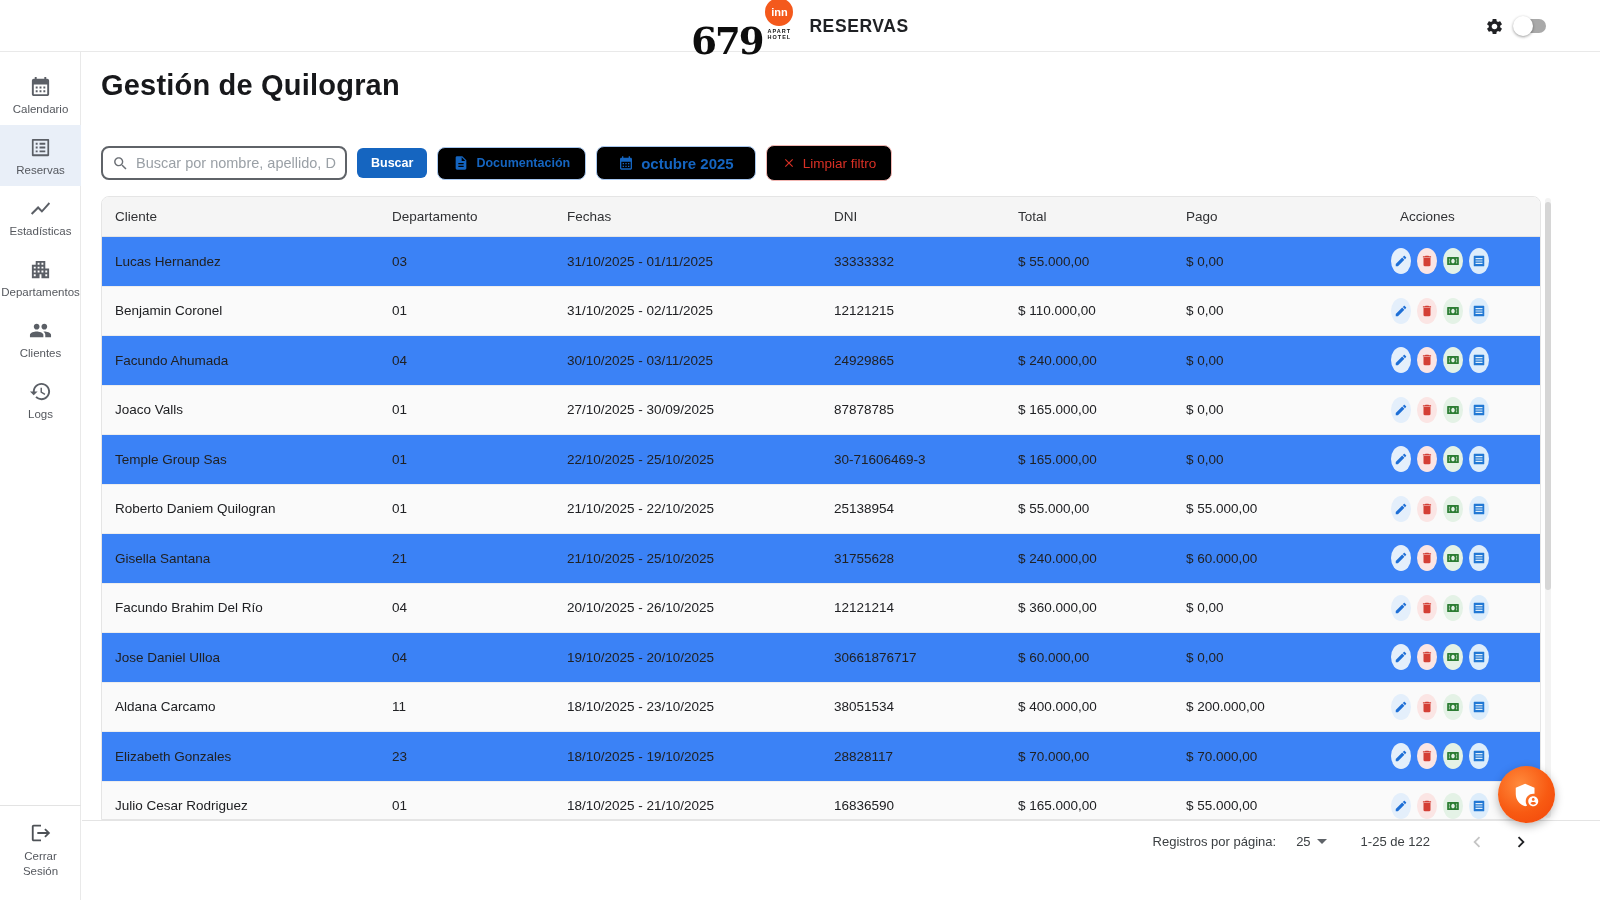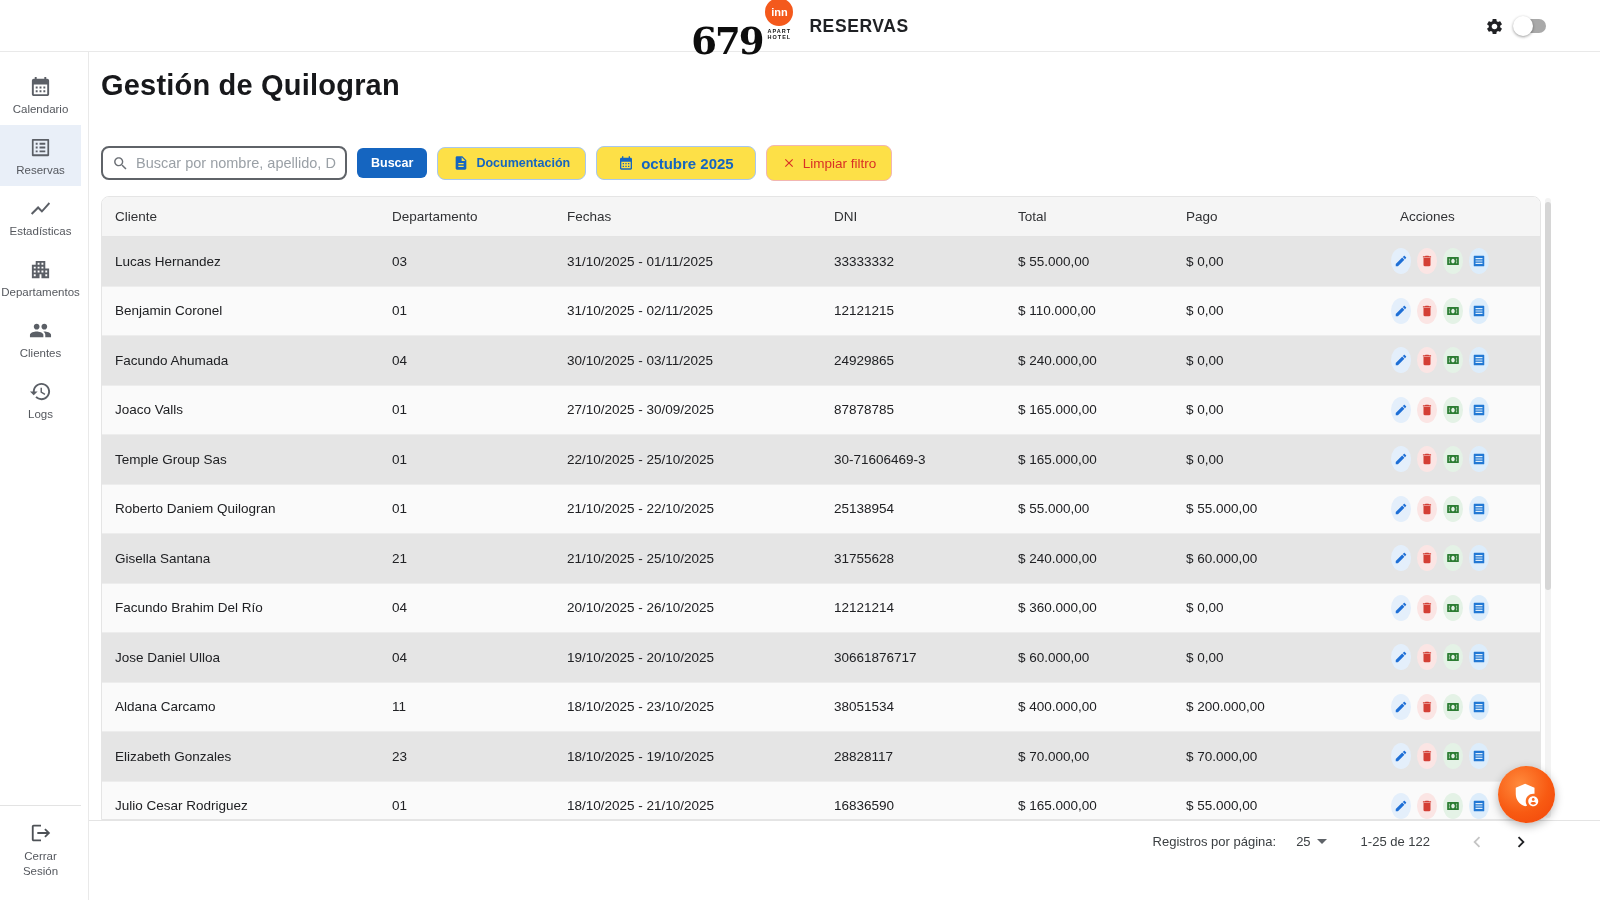--- a/index.html
+++ b/index.html
@@ -13,52 +13,52 @@
   .logo-badge-col { display:flex; flex-direction:column; align-items:center; margin-left:3px; margin-top:6px; }
   .logo-circle { width:28px; height:28px; border-radius:50%; background:#f4591c; color:#fff; font-size:11px; font-weight:700; display:flex; align-items:center; justify-content:center; }
   .logo-sub { margin-top:2px; font-size:5.5px; font-weight:700; letter-spacing:1px; color:#141414; line-height:6px; text-align:center; }
   .app-title { font-size:17.5px; font-weight:700; letter-spacing:.6px; color:#1f2124; }
   .header-right { position:absolute; right:54px; top:0; height:52px; display:flex; align-items:center; gap:12px; }
   .gear { width:19px; height:19px; cursor:pointer; }
   .toggle { width:30px; height:14px; background:#a9a9a9; border-radius:8px; position:relative; cursor:pointer; }
   .toggle .knob { position:absolute; left:-3px; top:-3px; width:20px; height:20px; border-radius:50%; background:#fff; box-shadow:0 1px 3px rgba(0,0,0,.4); }
 
   
-  .sidebar { position:absolute; top:52px; left:0; width:89px; bottom:0; background:#fff; border-right:1px solid #e9e9e9; padding-top:12px; z-index:5; }
+  .sidebar { position:absolute; top:52px; left:0; width:81px; bottom:0; background:#fff; border-right:1px solid #e9e9e9; padding-top:12px; z-index:5; }
   .side-item { width:81px; height:61px; display:flex; flex-direction:column; align-items:center; justify-content:center; gap:5px; cursor:pointer; }
   .side-item.active { background:#e9eff8; }
   .side-item svg { width:23px; height:23px; fill:#5b5f66; }
   .side-label { font-size:11.5px; color:#55585e; }
   .sidebar-bottom { position:absolute; top:753px; left:0; width:81px; border-top:1px solid #e3e3e3; padding-top:16px; display:flex; flex-direction:column; align-items:center; gap:5px; cursor:pointer; }
   .sidebar-bottom svg { width:22px; height:22px; fill:#4d5156; }
   .logout-label { font-size:11.5px; color:#55585e; text-align:center; line-height:15px; }
 
   
   .main { position:absolute; left:82px; top:52px; right:0; bottom:0; }
   .page-title { position:absolute; left:19px; top:17px; font-size:29px; font-weight:800; color:#17181b; letter-spacing:.2px; }
 
   .filters { position:absolute; left:19px; top:93px; height:36px; display:flex; align-items:center; gap:10px; }
   .search-box { width:246px; height:34px; border:2px solid #5f6368; border-radius:8px; display:flex; align-items:center; padding:0 9px; gap:7px; background:#fff; }
   .search-box svg { width:17px; height:17px; fill:#6b6f75; flex:none; }
   .search-box input { border:none; outline:none; font-size:14.5px; color:#202124; width:100%; font-family:"Liberation Sans",sans-serif; }
   .search-box input::placeholder { color:#9aa0a6; }
-  .btn { display:flex; align-items:center; gap:7px; border-radius:8px; cursor:pointer; background:#fde047; font-family:"Liberation Sans",sans-serif; white-space:nowrap; }
+  .btn { display:flex; align-items:center; gap:7px; border-radius:8px; cursor:pointer; background:#000000; font-family:"Liberation Sans",sans-serif; white-space:nowrap; }
   .btn-primary { height:30px; padding:0 14px; background:#1565c0; border:none; border-radius:6px; color:#fff; font-size:12.5px; font-weight:700; }
   .btn-doc { height:33px; padding:0 15px; border:1px solid #a7c7ef; color:#1565c0; font-size:12.5px; font-weight:700; }
   .btn-doc svg, .btn-month svg { width:16px; height:16px; fill:#1565c0; }
   .btn-month { height:34px; padding:0 21px; border:1px solid #a7c7ef; color:#1565c0; font-size:15px; font-weight:600;text-align:right; }
   .btn-clear { height:34px; padding:17px 15px; border:1px solid #f2b6b2; color:#d93025; font-size:13.5px; font-weight:500; }
   .btn-clear svg { width:14px; height:14px; fill:#d93025; }
 
   
   .table-card { position:absolute; left:19px; top:144px; width:1440px; height:624px; border:1px solid #e5e5e5; border-radius:8px 8px 0 0; overflow:hidden; background:#fff; }
   .thead { height:40px; background:#f5f5f5; border-bottom:1px solid #e4e4e4; display:grid; grid-template-columns:277px 175px 267px 184px 168px 205px 1fr; align-items:center; font-size:13.5px; color:#303134; }
   .thead > div { padding-left:13px; }
   .thead .h-acciones { padding-left:22px; }
-  .trow { height:49.5px; display:grid; grid-template-columns:277px 175px 267px 184px 168px 205px 1fr; align-items:center; border-bottom:1px solid #ededed; font-size:13.5px; color:#202124; background:#e5e5e5; }
+  .trow { height:49.5px; display:grid; grid-template-columns:277px 175px 267px 184px 168px 205px 1fr; align-items:center; border-bottom:1px solid #ededed; font-size:13.5px; color:#202124; background:#3b82f6; }
   .trow:nth-child(even) { background:#fafafa; }
   .td { padding-left:13px; white-space:nowrap; overflow:hidden; }
   .c-acciones { display:flex; justify-content:flex-end; align-items:center; gap:6px; padding-right:51px; }
   .act { width:26px; height:26px; border-radius:50%; border:none; display:flex; align-items:center; justify-content:center; cursor:pointer; padding:0; }
   .act svg { width:14px; height:14px; }
   .act.edit { background:#e4effb; } .act.edit svg { fill:#1e6fd6; }
   .act.del  { background:#fbe5e4; } .act.del svg  { fill:#d43f35; }
   .act.pay  { background:#e4f2e6; } .act.pay svg  { fill:#2c7d33; }
   .act.det  { background:#ddedfb; } .act.det svg  { fill:#2178d4; }
 

